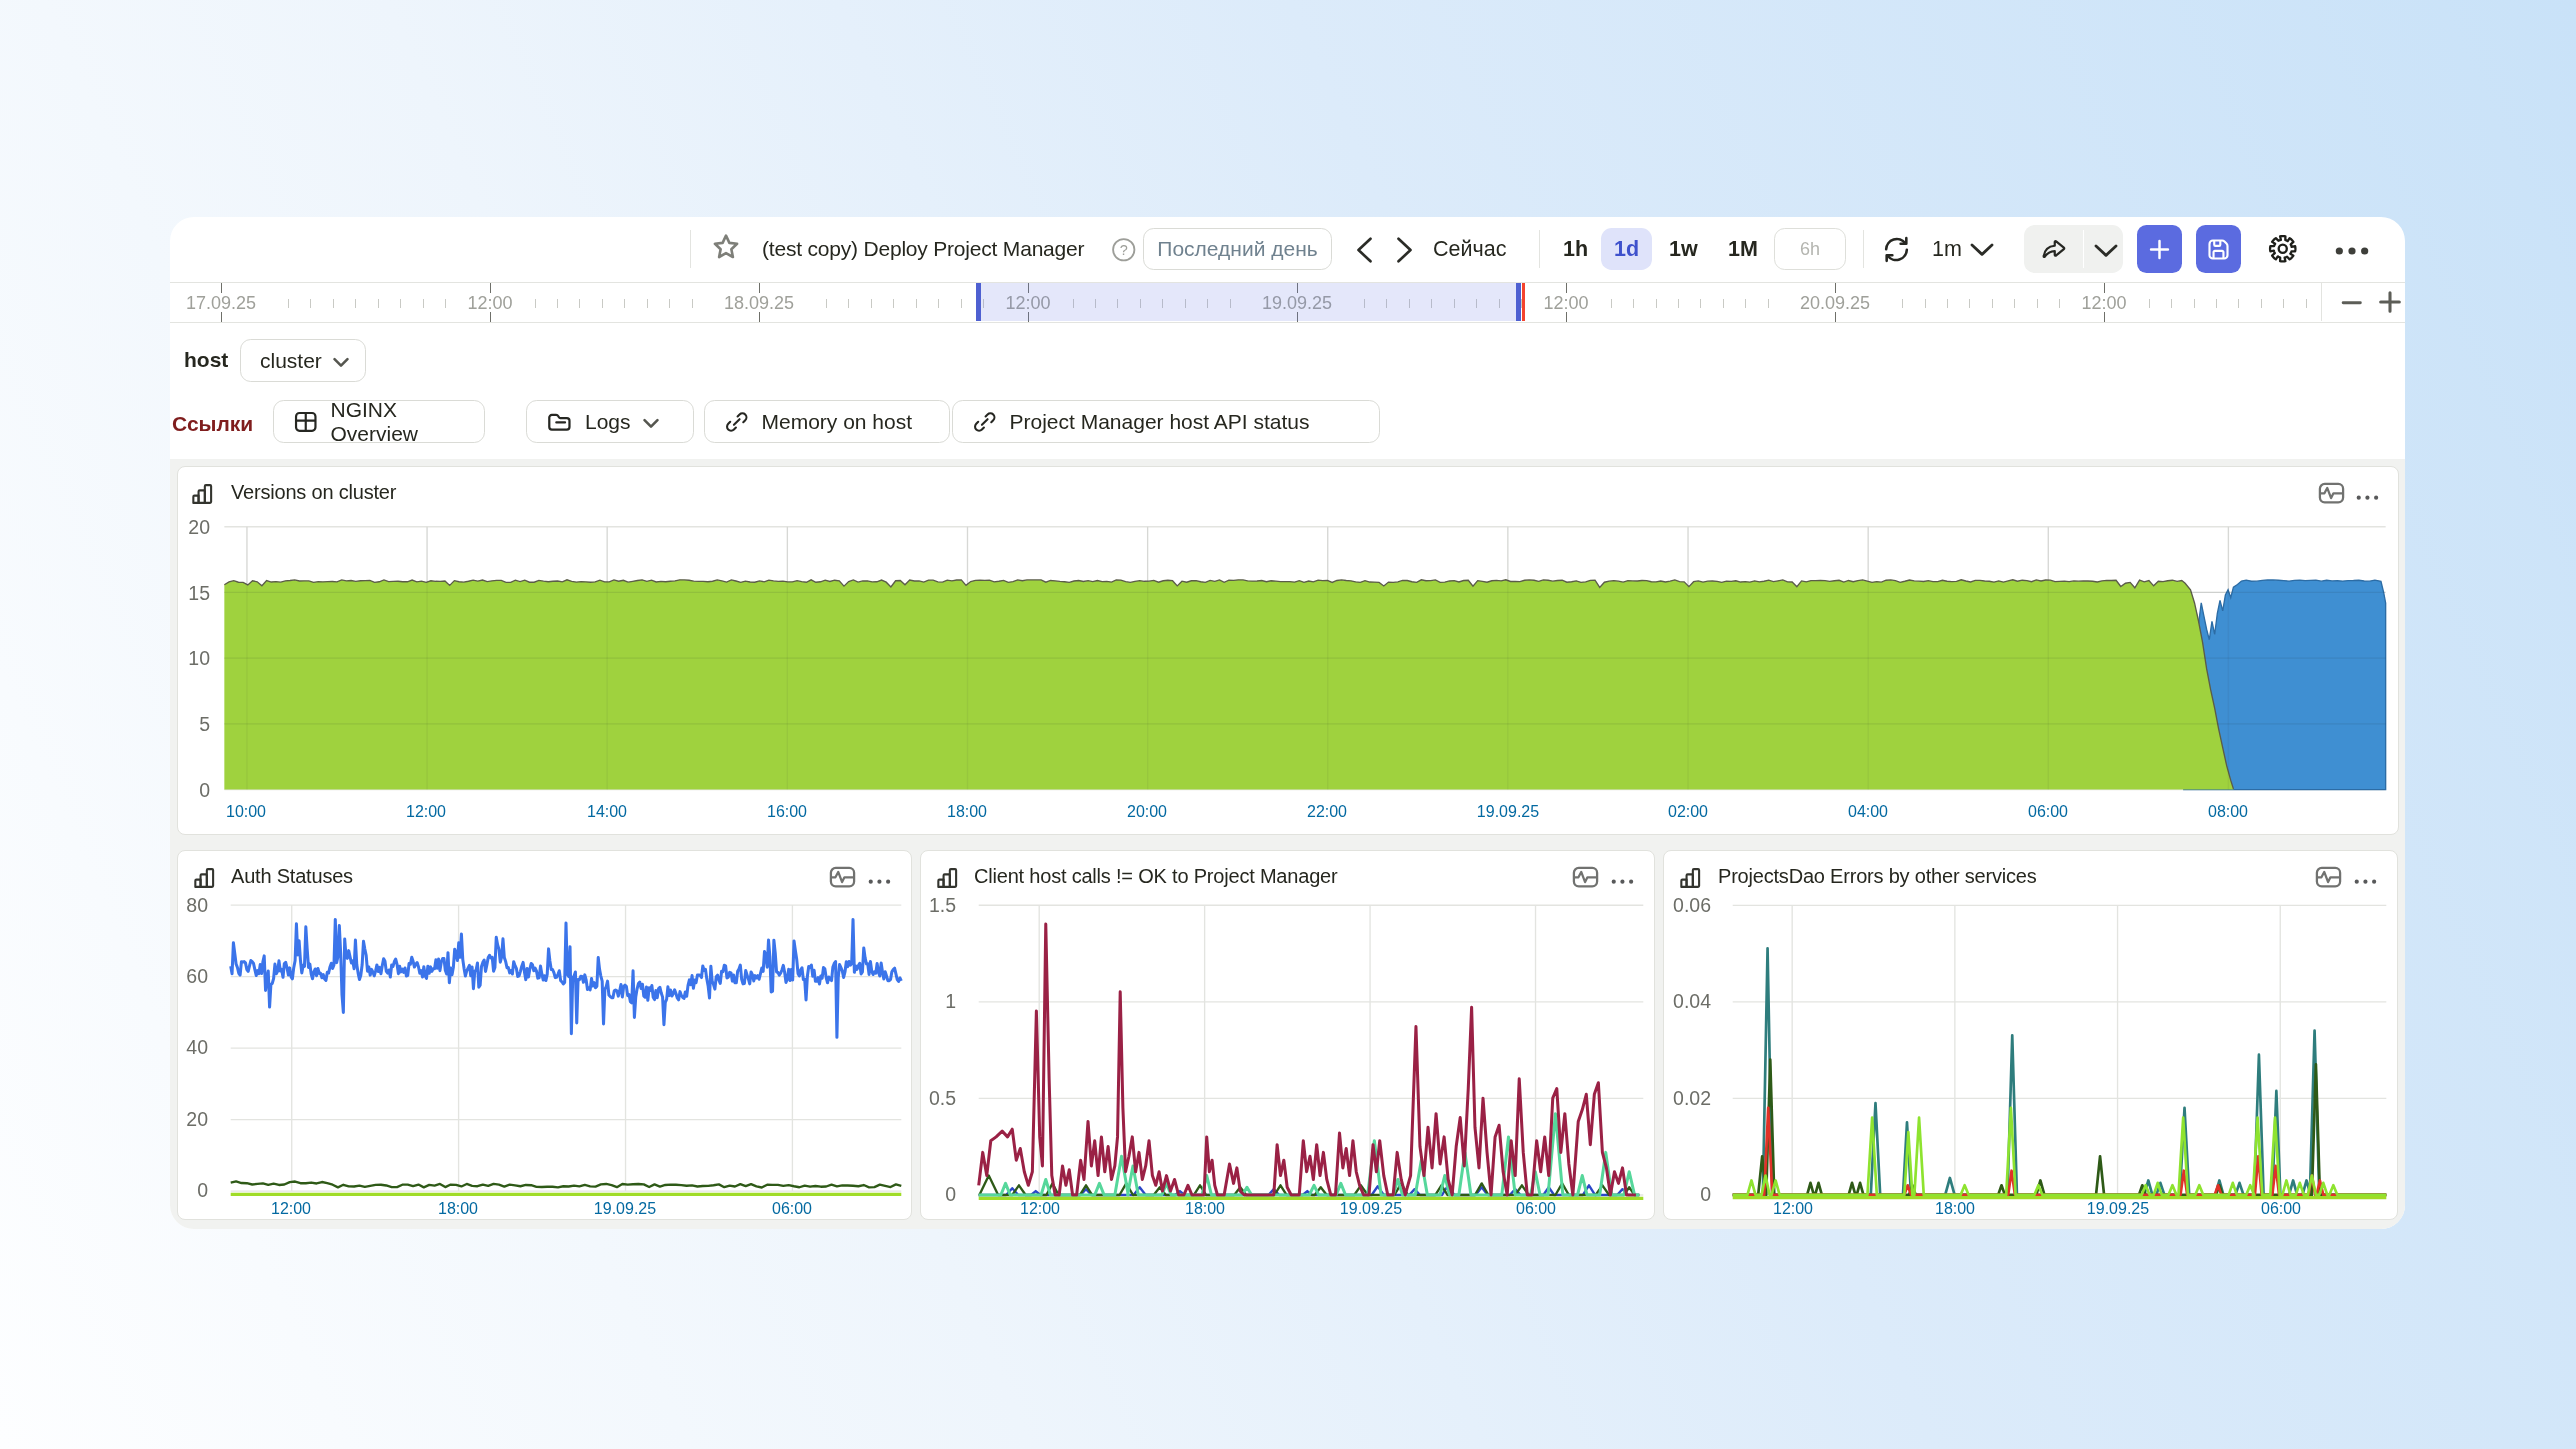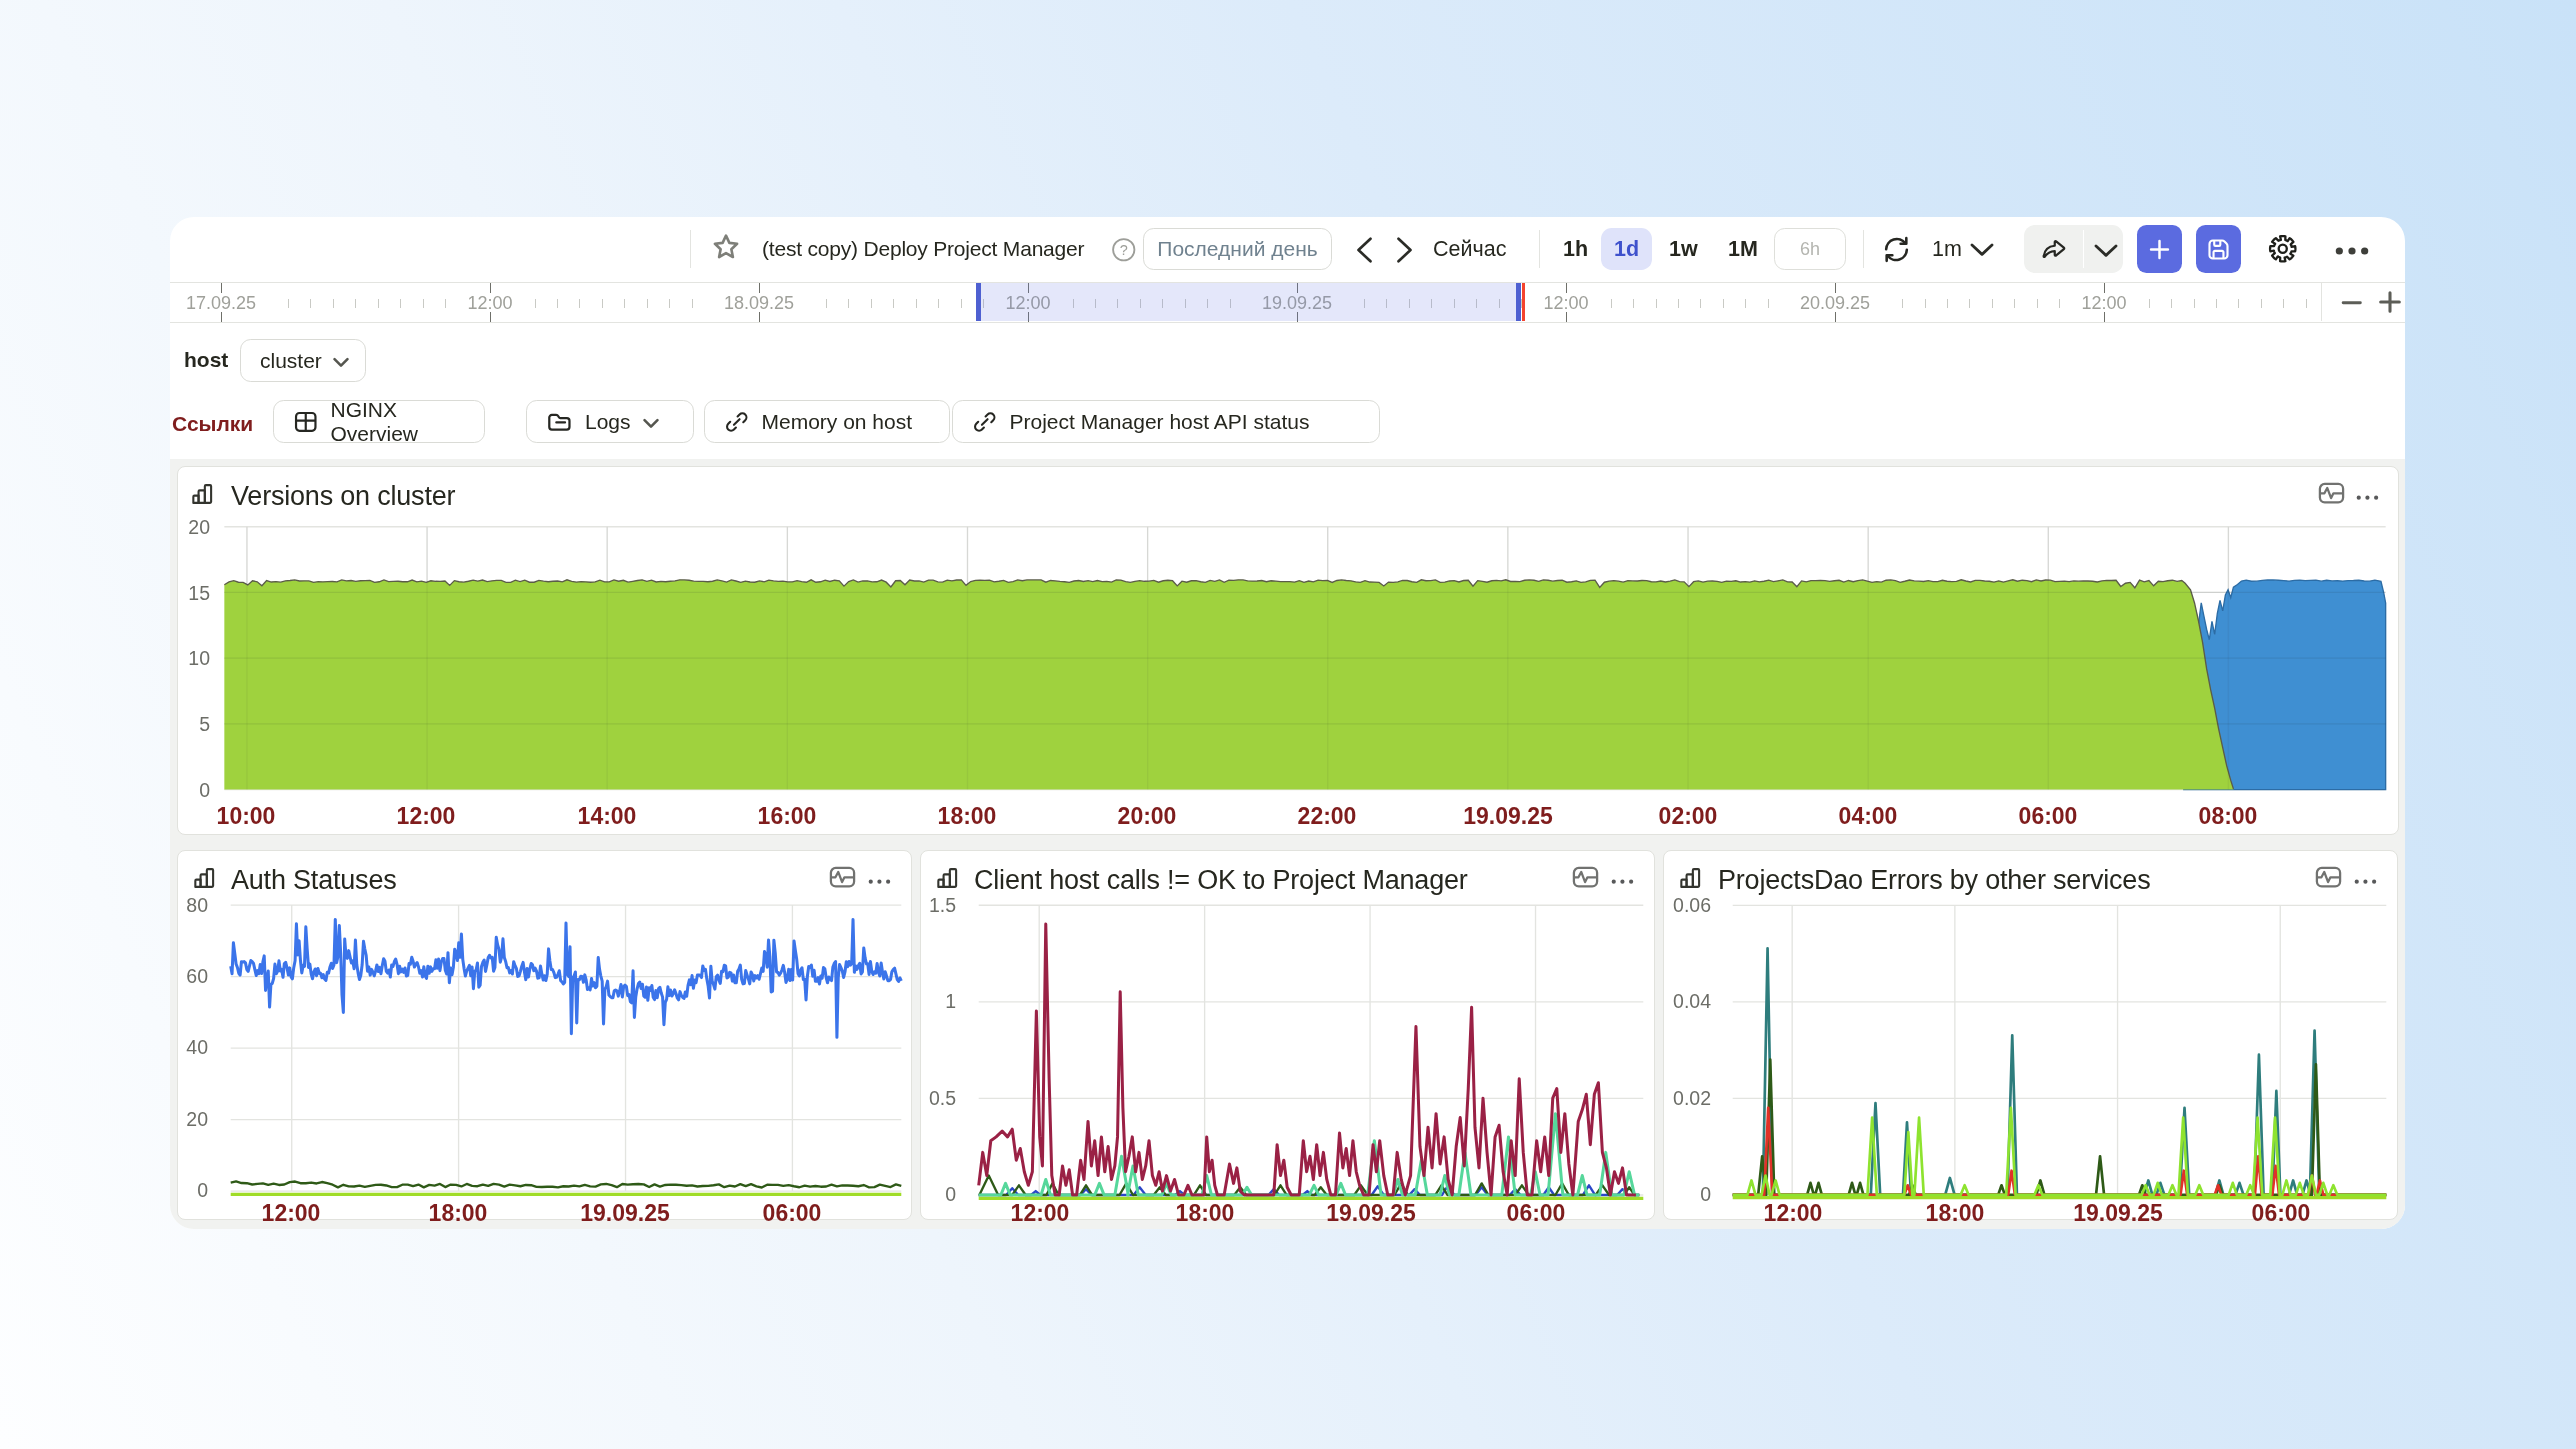--- a/index.html
+++ b/index.html
@@ -13,23 +13,23 @@
 .ctl { position:absolute; top:11.4px; height:42px; border-radius:10.7px; }
 .ruler { position:absolute; left:0; top:65px; width:2235px; height:41px;
   border-top:1.3px solid #e3e4e0; border-bottom:1.3px solid #e3e4e0; }
 .tkm { position:absolute; top:16px; height:8.7px; width:1.3px; background:#c9cac5; }
 .tkM { position:absolute; top:0px; height:10px; width:1.3px; background:#6e6f69; }
 .tkM.b { top:auto; bottom:0; }
 .rlb { position:absolute; top:50%; transform:translate(-50%,-50%); font-size:18px; color:#9fa09a; background:transparent; padding:0 4px; }
 .greysec { position:absolute; left:0; top:242px; width:2235px; height:770px;
   background:#f1f2f0; border-radius:0 0 24px 24px; }
 .card { position:absolute; background:#fff; border:1.3px solid #e1e2dd; border-radius:8px; }
-.cardtitle { position:absolute; font-size:27px; letter-spacing:-0.2px; color:#26271f; }
+.cardtitle { position:absolute; font-size:20px; letter-spacing:-0.2px; color:#26271f; }
 .ylab { position:absolute; font-size:19.5px; color:#6c6d67; text-align:right; transform:translateY(-50%); }
-.xlab { position:absolute; font-size:23px; color:#7f1d1d; transform:translateX(-50%);font-weight:bold; }
+.xlab { position:absolute; font-size:16px; color:#0369a1; transform:translateX(-50%); }
 .btn { position:absolute; height:43px; border:1.3px solid #dadbd6; border-radius:10.7px;
   background:#fff; display:flex; align-items:center; font-size:21px; color:#26271f; }
 .blab { font-weight:700; font-size:21px; position:absolute; }
 </style></head><body>
 <div class="panel">
 <div class="vdiv" style="left:520px;top:13.4px;height:38px"></div>
 <div class="abs" style="left:542px;top:16px"><svg width="28" height="27" viewBox="0 0 24 23">
         <path d="M12 2.2 l2.9 6.2 6.6 0.8 -4.9 4.7 1.3 6.6 -5.9-3.3 -5.9 3.3 1.3-6.6 -4.9-4.7 6.6-0.8 Z" fill="none" stroke="#7e7f79" stroke-width="2.25" stroke-linejoin="round"></path>
       </svg></div>
 <div class="txt" style="left:592px;top:19.5px;font-size:21px;letter-spacing:-0.2px;color:#26271f">(test copy) Deploy Project Manager</div>

